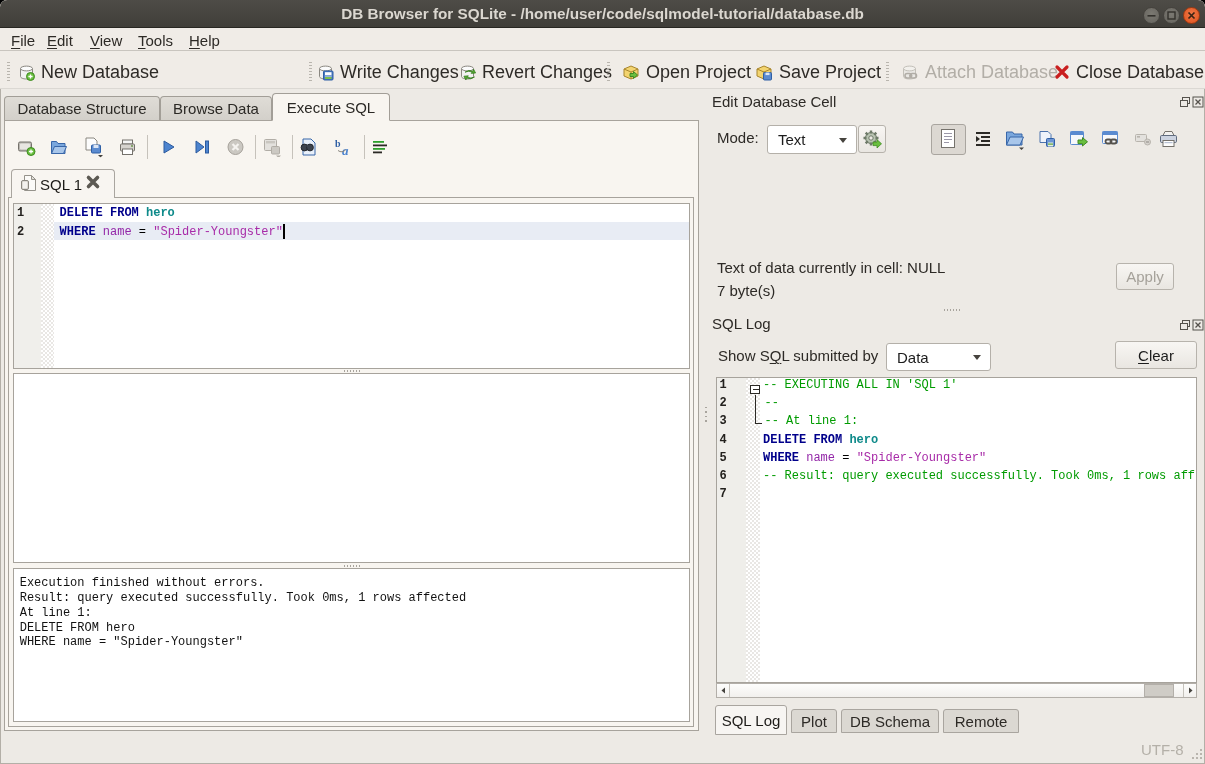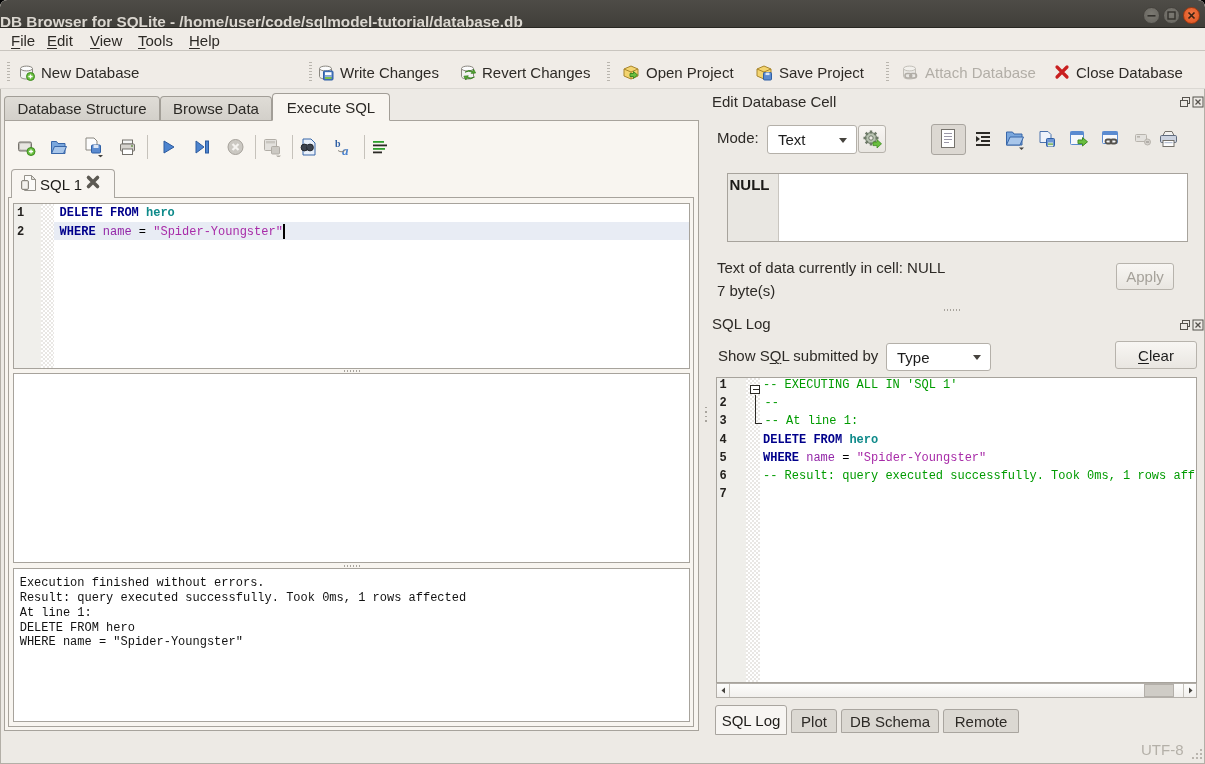--- a/index.html
+++ b/index.html
@@ -4,30 +4,30 @@
 <style>
 * { margin:0; padding:0; box-sizing:border-box; }
 html,body { width:1205px; height:764px; background:#000; overflow:hidden; }
 body { font-family:"Liberation Sans", sans-serif; }
 #win { position:relative; width:1205px; height:764px; background:#edeae5; border-radius:7px 7px 0 0; overflow:hidden; box-shadow:inset 1px 0 #b3afa7, inset -1px 0 #b3afa7, inset 0 -1px #b3afa7; }
 .abs { position:absolute; }
 
 #titlebar { left:0; top:0; width:1205px; height:28px;
   background:linear-gradient(#4e4c47,#403e39);
   border-bottom:1px solid #282722; border-radius:7px 7px 0 0; }
-#title { left:0; right:0; top:5px; font-size:15.3px; font-weight:bold; color:#dbd7d0;margin-top:8px; }
+#title { left:0; right:0; top:5px; text-align:center; font-size:15.3px; font-weight:bold; color:#dbd7d0; }
 .winbtn { top:7px; width:17px; height:17px; border-radius:50%; }
 .winbtn svg { position:absolute; left:0; top:0; }
 
 #menubar { left:0; top:28px; width:1205px; height:23px; background:#f0ece7; border-bottom:1px solid #c9c5bf; }
 .menuitem { position:absolute; top:4px; font-size:15px; color:#2d2a26; }
 .mn { text-decoration:underline; text-underline-offset:2px; text-decoration-thickness:1px; }
 
 #toolbar { left:0; top:51px; width:1205px; height:38px; background:#f0ece7; border-bottom:1px solid #dbd8d3; }
-.tbitem { position:absolute; top:2px; height:38px; display:flex; align-items:center; font-size:15px; color:#2e2b27; }
+.tbitem { position:absolute; top:2px; height:38px; display:flex; align-items:center; font-size:18px; color:#2e2b27; }
 .tbitem svg { margin-right:6px; }
 .tbhandle { position:absolute; top:11px; width:3px; height:21px;
   background:repeating-linear-gradient(#b9b5ae 0 1px, transparent 1px 3px); }
 .graytext { color:#b2aea7; }
 
 .maintab { position:absolute; font-size:15px; color:#2b2925; display:flex; align-items:center; justify-content:center;
   background:linear-gradient(#dfdcd6,#d3d0ca); border:1px solid #a29e97; border-bottom:none; border-radius:4px 4px 0 0; }
 #tabActive { background:#f8f5f0; z-index:3; border-bottom:1px solid #f8f5f0; }
 
 .frame { position:absolute; border:1px solid #a7a39c; }
@@ -307,43 +307,39 @@
           <path d="M13 13 h3" stroke="#8d8983"></path>
         </svg></div>
       <div style="position: absolute; left: 233px; top: 50%; transform: translateY(-50%); line-height: 0;"><svg width="21" height="20" viewBox="0 0 21 20">
           <path d="M5 6.5 l2-4 h7 l2 4 z" fill="#f2f1ef" stroke="#75726c"></path>
           <rect x="2.5" y="6.5" width="16" height="7" rx="1.2" fill="#ccd3e0" stroke="#5f6b7e"></rect>
           <rect x="5" y="11.5" width="11" height="6" fill="#fdfdfd" stroke="#75726c"></rect>
           <rect x="6.5" y="13" width="8" height="1.2" fill="#b8c2d4"></rect>
         </svg></div>
     </div>
 
-  <div class="whitebox" style="left:727px; top:173px; width:461px; height:69px;">
-    <div class="abs" style="left:0; top:0; width:51px; height:67px; background:#e9e7e2; border-right:1px solid #c9c6c0;"></div>
-    <div class="abs" style="left:1.5px; top:2px; font-size:15px; font-weight:bold; color:#1b1a18;">NULL</div>
-  </div>
   <div class="abs" style="left:717px; top:259px; font-size:15px; color:#2d2a26;">Text of data currently in cell: NULL</div>
   <div class="abs" style="left:717px; top:282px; font-size:15px; color:#2d2a26;">7 byte(s)</div>
   <div class="btn" style="left:1116px; top:263px; width:58px; height:27px; color:#a5a19a;">Apply</div>
 
   <div class="hdots" style="left:944px; top:309px;"></div>
 
   <div class="abs" style="left:712px; top:315px; font-size:15px; color:#2d2a26;">SQL Log</div>
   <div class="dockico" style="left:1179px; top:317px;"><svg width="12" height="12" viewBox="0 0 12 12">
         <rect x="3.5" y="1.5" width="7" height="6" fill="none" stroke="#55524c"></rect>
         <rect x="1.5" y="4.5" width="7" height="6" fill="#edeae5" stroke="#55524c"></rect>
       </svg></div>
   <div class="dockico" style="left:1192px; top:317px;"><svg width="12" height="12" viewBox="0 0 12 12">
         <rect x="1" y="1" width="10" height="10" fill="none" stroke="#55524c"></rect>
         <path d="M3.5 3.5 l5 5 M8.5 3.5 l-5 5" stroke="#55524c" stroke-width="1.3"></path>
       </svg></div>
 
   <div class="abs" style="left:718px; top:347px; font-size:15px; color:#2d2a26;">Show S<span class="mn">Q</span>L submitted by</div>
   <div class="combo" style="left:886px; top:343px; width:105px; height:28px;">
-      <span style="margin-left:10px;">Type</span>
+      <span style="margin-left:10px;">Data</span>
       <span class="arr"></span>
     </div>
   <div class="btn" style="left:1115px; top:341px; width:82px; height:28px; color:#1c1c1c;">
       <span><span class="mn">C</span>lear</span>
     </div>
 
   <div class="whitebox" id="logbox" style="left:716px; top:377px; width:481px; height:306px;">
     <div class="abs" style="left:0; top:0; width:29px; height:304px; background:#efeeea;"></div>
     <div class="abs checker" style="left:29px; top:0; width:14px; height:304px;"></div>
     <div class="gutter-num" style="left:2.5px; top:0px;">1</div>

